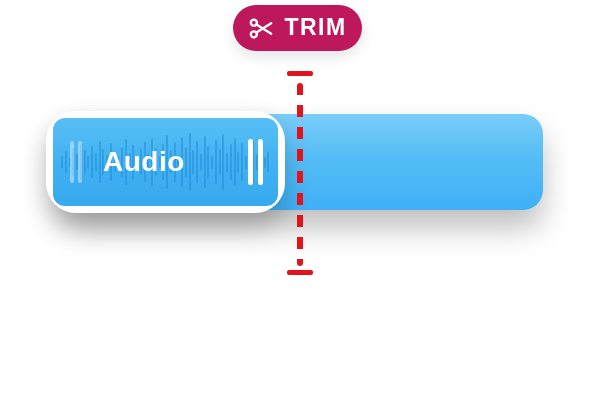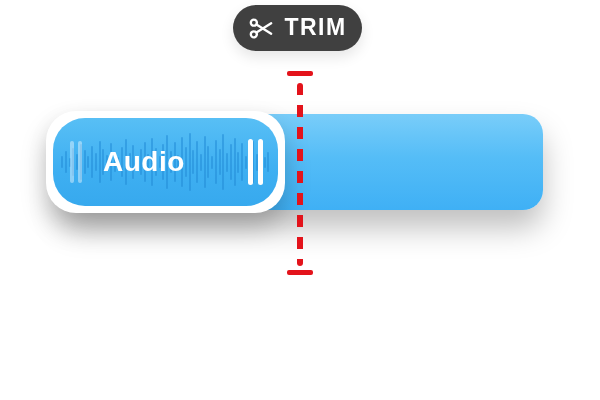--- a/index.html
+++ b/index.html
@@ -6,21 +6,21 @@
   body{
     width:600px;height:400px;background:#ffffff;overflow:hidden;
     font-family:"Liberation Sans", sans-serif;
     -webkit-font-smoothing:antialiased;
   }
   .stage{position:relative;width:600px;height:400px;}
 
   
   .badge{
     position:absolute;left:233px;top:5px;width:129px;height:46px;
-    background:#404040;border-radius:23px;
+    background:#be185d;border-radius:23px;
     display:flex;align-items:center;justify-content:center;gap:9px;
     box-shadow:0 6px 14px rgba(0,0,0,0.10);
   }
   .badge svg{display:block;}
   .badge-label{
     color:#ffffff;font-size:23px;font-weight:700;letter-spacing:1.5px;
     line-height:1;transform:translateY(-1px);
   }
 
   
@@ -45,21 +45,21 @@
 
   
   .clip{
     position:absolute;left:46px;top:111px;width:239px;height:102px;
     background:#ffffff;border-radius:30px;
     box-shadow:0 14px 26px rgba(0,0,0,0.22);
     z-index:3;
   }
   .clip-inner{
     position:absolute;left:7px;top:7px;right:7px;bottom:7px;
-    border-radius:32px;overflow:hidden;
+    border-radius:12px;overflow:hidden;
     background:linear-gradient(180deg,#58BFF5 0%,#3FB0F2 55%,#37A9EE 100%);
   }
   .waveform{
     position:absolute;left:0;top:0;right:0;bottom:0;
     display:flex;align-items:center;justify-content:space-between;
     padding:0 8px;
   }
   .waveform i{
     flex:0 0 auto;width:2px;border-radius:1px;
     background:rgba(35,140,215,0.55);

